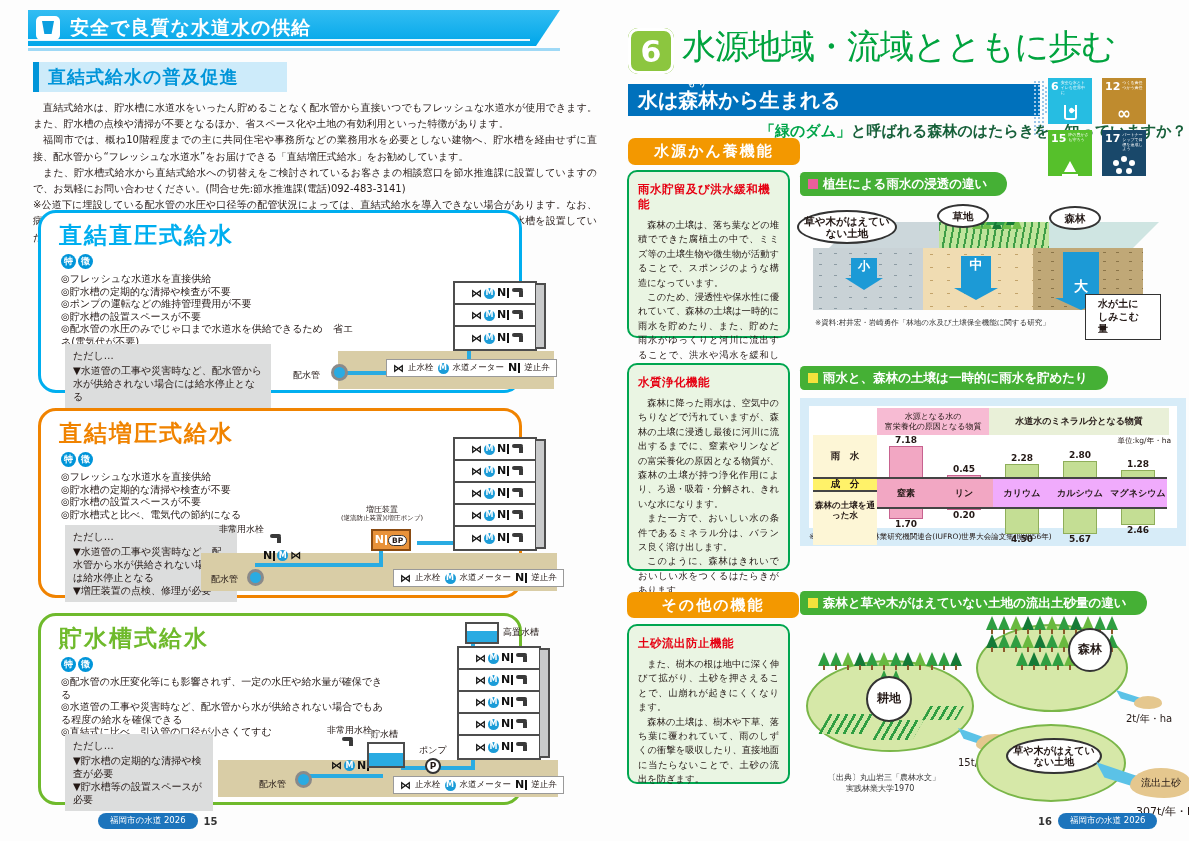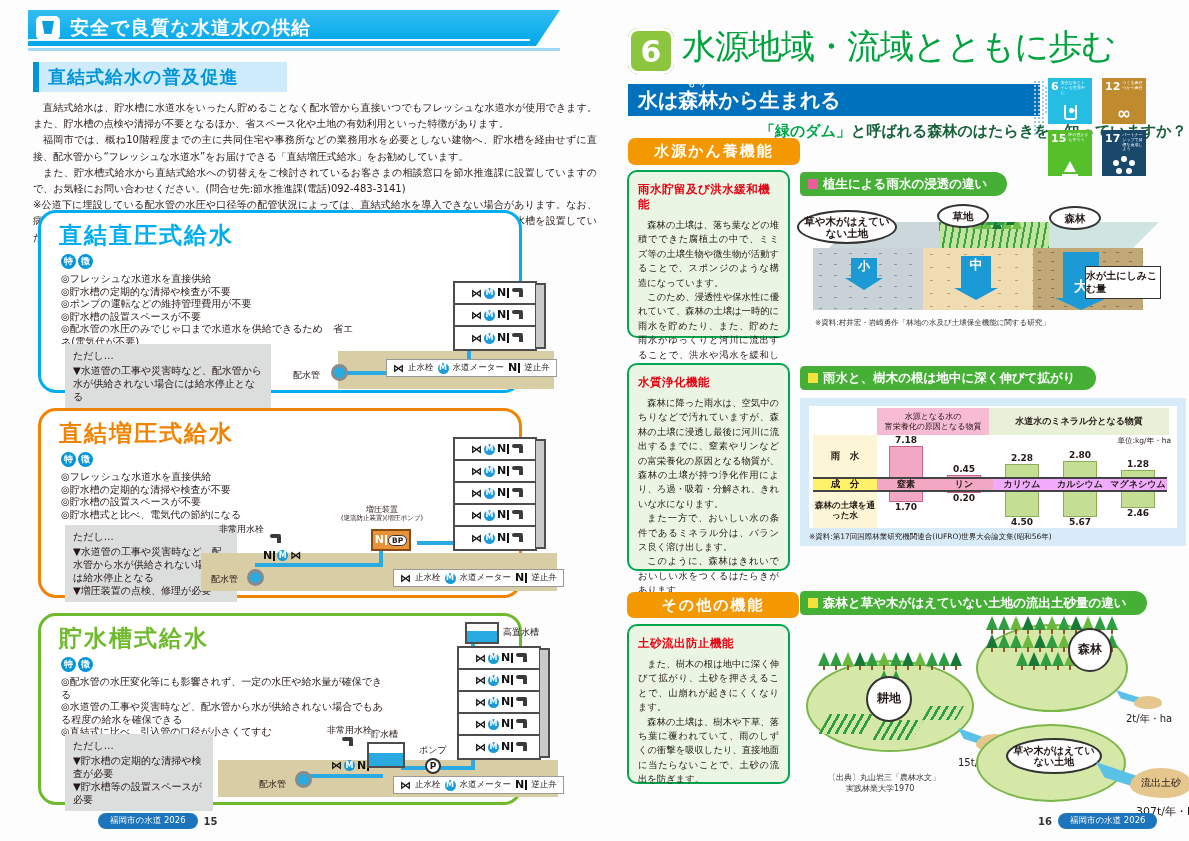--- a/index.html
+++ b/index.html
@@ -90,21 +90,21 @@
 .f-bare{background:#c9d2d6;background-image:radial-gradient(#8c9ba3 1.2px,transparent 1.3px);background-size:15px 11px;}
 .f-grass{background:#f0dcb2;background-image:radial-gradient(#c3a36a 1.2px,transparent 1.3px);background-size:17px 13px;}
 .f-forest{background:#c0a877;background-image:radial-gradient(#8a7448 1.2px,transparent 1.3px);background-size:13px 9px;}
 .stree{width:0;height:0;border:6px solid transparent;border-bottom:15px solid #2e9e4b;margin:0 -3px;position:relative;top:-12px;}
 .stree:nth-child(2n){border-bottom-color:#6fbf4a;border-width:5px;border-bottom-width:12px;top:-8px;}
 .stree:nth-child(3n){border-bottom-color:#157a36;}
 .strees{position:absolute;left:0;right:0;top:-6px;display:flex;justify-content:center;align-items:flex-end;}
 .oval{position:absolute;background:#fff;border:2px solid #333;border-radius:50%;display:flex;align-items:center;justify-content:center;text-align:center;font-weight:bold;font-size:10.5px;line-height:1.15;padding:2px;}
 .blkarrow{position:absolute;background:#1c9ad6;color:#fff;font-weight:bold;display:flex;align-items:flex-start;justify-content:center;}
 .blkarrow::after{content:"";position:absolute;left:50%;transform:translateX(-50%);top:100%;border-left:var(--aw) solid transparent;border-right:var(--aw) solid transparent;border-top:12px solid #1c9ad6;}
-.callout{position:absolute;background:#fff;border:1.5px solid #333;font-size:10px;font-weight:bold;line-height:1.25;padding:3px 0;}
+.callout{position:absolute;background:#fff;border:1.5px solid #333;font-size:10px;font-weight:bold;line-height:1.25;padding:3px 12px;margin-top:28px;}
 
 .chartpanel{position:absolute;left:180px;top:398px;width:386px;height:148px;background:#d7ecf8;padding:8px 9px 4px 9px;}
 .chartinner{position:relative;background:#fff;width:100%;height:122px;padding:2px 4px 0 4px;}
 .chd{display:flex;height:27px;}
 .chd .sp{width:64px;}
 .hdr-pink{width:112px;background:#f7bbd3;font-size:8px;font-weight:normal;display:flex;align-items:center;justify-content:center;text-align:center;white-space:pre-line;line-height:1.25;}
 .hdr-green{width:180px;background:#e9f0d8;font-size:9px;font-weight:bold;display:flex;align-items:center;justify-content:center;}
 .chart-unit{position:absolute;right:6px;top:30px;font-size:7.5px;}
 .chbody{display:flex;}
 .lblcol{width:64px;background:#fdf6d6;display:flex;flex-direction:column;}
@@ -116,21 +116,21 @@
 .chart-col{width:58px;display:flex;flex-direction:column;}
 .bar-area{display:flex;flex-direction:column;align-items:center;}
 .bar-area.top{height:42px;justify-content:flex-end;}
 .bar-area.bottom{height:36px;justify-content:flex-start;}
 .bar{width:34px;}
 .chart-col.pink .bar{background:#f2a7c3;border:1.5px solid #c7628f;border-bottom:none;}
 .chart-col.pink .bar-area.bottom .bar{border:1.5px solid #c7628f;border-top:none;}
 .chart-col.green .bar{background:#c4de94;border:1.5px solid #8fae5a;border-bottom:none;}
 .chart-col.green .bar-area.bottom .bar{border:1.5px solid #8fae5a;border-top:none;}
 .bar-label{font-size:9px;font-weight:bold;line-height:11px;}
-.cat-cell{height:15px;border-top:2px solid #444;border-bottom:2px solid #444;font-size:9px;font-weight:bold;display:flex;align-items:center;justify-content:center;}
+.cat-cell{height:32px;border-top:2px solid #444;border-bottom:2px solid #444;font-size:9px;font-weight:bold;display:flex;align-items:center;justify-content:center;}
 .chart-col.pink .cat-cell{background:#f2a7c3;}
 .chart-col.green .cat-cell{background:#f0abfc;}
 .chart-src{margin-top:4px;font-size:7.5px;}
 
 .mounds{position:absolute;left:180px;top:620px;width:388px;height:200px;}
 .mound{position:absolute;background:#d6e8a8;border:2px solid #7ab648;border-radius:50%;}
 .trees{position:absolute;left:6px;right:6px;top:-10px;display:flex;flex-wrap:wrap;justify-content:center;align-items:flex-end;}
 .mtree{position:relative;width:12px;height:18px;}
 .mtree::before{content:"";position:absolute;left:0;top:0;border-left:6px solid transparent;border-right:6px solid transparent;border-bottom:14px solid #2f9e41;}
 .mtree::after{content:"";position:absolute;left:5px;top:13px;width:2px;height:5px;background:#8b5a2b;}
@@ -498,21 +498,21 @@
 
   <div class="gbox" style="left:7px;top:363px;height:208px;">
     <div class="gt">水質浄化機能</div>
     <p>森林に降った雨水は、空気中のちりなどで汚れていますが、森林の土壌に浸透し最後に河川に流出するまでに、窒素やリンなどの富栄養化の原因となる物質が、森林の土壌が持つ浄化作用により、ろ過・吸着・分解され、きれいな水になります。</p>
     <p>また一方で、おいしい水の条件であるミネラル分は、バランス良く溶け出します。</p>
     <p>このように、森林はきれいでおいしい水をつくるはたらきがあります。</p>
   </div>
 
   <div class="glabel" style="left:180px;top:366px;">
     <span class="sq" style="background:#f3e23c;"></span>
-    <span>雨水と、樹木の根は地中に深く伸びて拡がり</span>
+    <span>雨水と、森林の土壌は一時的に雨水を貯めたり</span>
   </div>
 
   <div class="chartpanel">
     <div class="chartinner">
       <div class="chd">
         <div class="sp"></div>
         <div class="hdr-pink">水源となる水の
 富栄養化の原因となる物質</div>
         <div class="hdr-green">水道水のミネラル分となる物質</div>
       </div>

